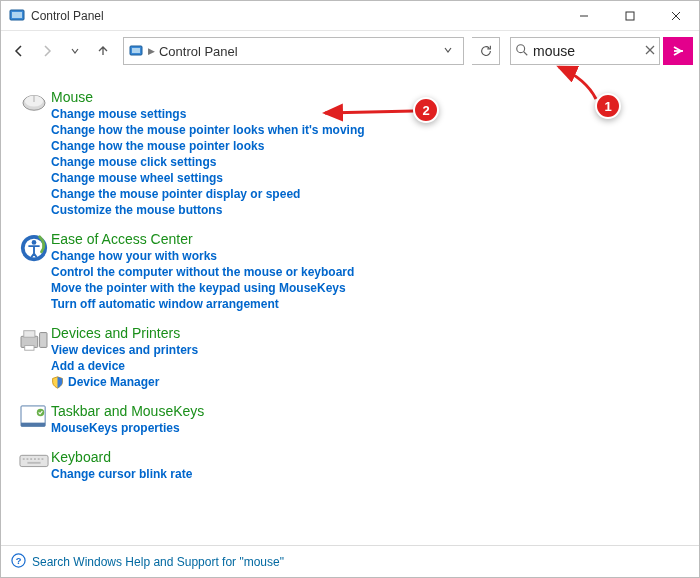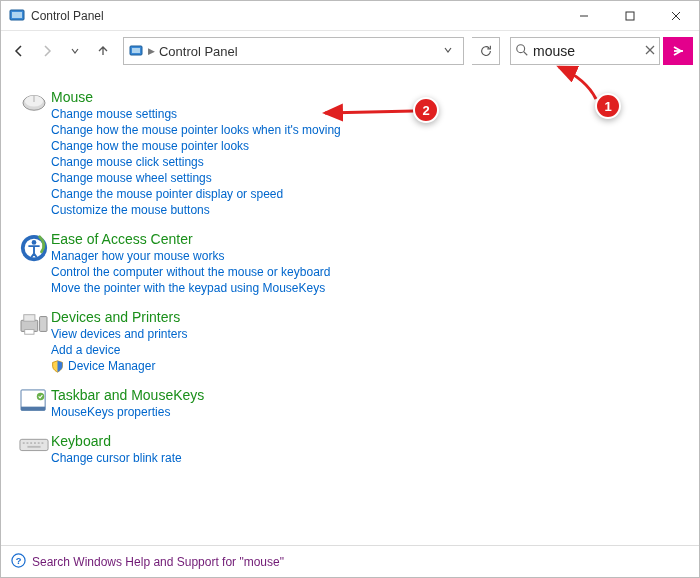--- a/index.html
+++ b/index.html
@@ -99,33 +99,34 @@
     display: flex; justify-content: center;
     padding-top: 2px;
   }
   .group-body { flex: 1; }
   .group-title { color: #1a8f1a; font-size: 14px; margin-bottom: 2px; }
   .group-links { display: flex; flex-direction: column; gap: 2px; }
   .group-links a, .group-links span.link {
     color: #0066cc; font-size: 12px; cursor: pointer;
     display: inline-flex; align-items: flex-end; gap: 4px;
     text-decoration: none;
+    font-weight: bold;
   }
   .shield { display: inline-flex; }
   .helpbar {
     position: absolute;
     left: 0; right: 0; bottom: 0;
     height: 32px;
     border-top: 1px solid #ddd;
     display: flex; align-items: center;
     padding: 0 10px;
     gap: 6px;
   }
   .helpbar .help-icon { color: #1a6ed1; }
-  .helpbar .help-text { color: #701a75; font-size: 12px; }
+  .helpbar .help-text { color: #0369a1; font-size: 12px; }
   .annotation {
     position: absolute;
     width: 26px; height: 26px;
     border-radius: 50%;
     background: #e02020;
     border: 2px solid #fff;
     box-shadow: 0 2px 6px rgba(0,0,0,0.3);
     color: #fff;
     display: flex; align-items: center; justify-content: center;
     font-size: 13px; font-weight: bold;
@@ -275,27 +276,30 @@
           <circle cx="16" cy="16" r="10" fill="#fff"></circle>
           <circle cx="16" cy="10" r="2.5" fill="#2a6bbd"></circle>
           <path d="M10 14 H22 M16 14 V22 M13 26 L16 22 L19 26" stroke="#2a6bbd" stroke-width="2" fill="none"></path>
           <path d="M22 4 Q30 12 24 20" fill="none" stroke="#6ab04c" stroke-width="3" stroke-linecap="round"></path>
         </svg>
       </div>
       <div class="group-body">
         <div class="group-title">Ease of Access Center</div>
         <div class="group-links">
           <span class="link">
-            <span>Manager how your mouse works</span>
+            <span>Change how your with works</span>
           </span>
           <span class="link">
             <span>Control the computer without the mouse or keyboard</span>
           </span>
           <span class="link">
             <span>Move the pointer with the keypad using MouseKeys</span>
+          </span>
+          <span class="link">
+            <span>Turn off automatic window arrangement</span>
           </span>
         </div>
       </div>
     </div>
     <div class="result-group">
       <div class="group-icon">
         <svg width="30" height="26" viewBox="0 0 32 28">
           <rect x="2" y="10" width="18" height="12" rx="1" fill="#c9c9c9" stroke="#888"></rect>
           <rect x="5" y="4" width="12" height="7" fill="#e8e8e8" stroke="#aaa"></rect>
           <rect x="6" y="20" width="10" height="5" fill="#fff" stroke="#aaa"></rect>

